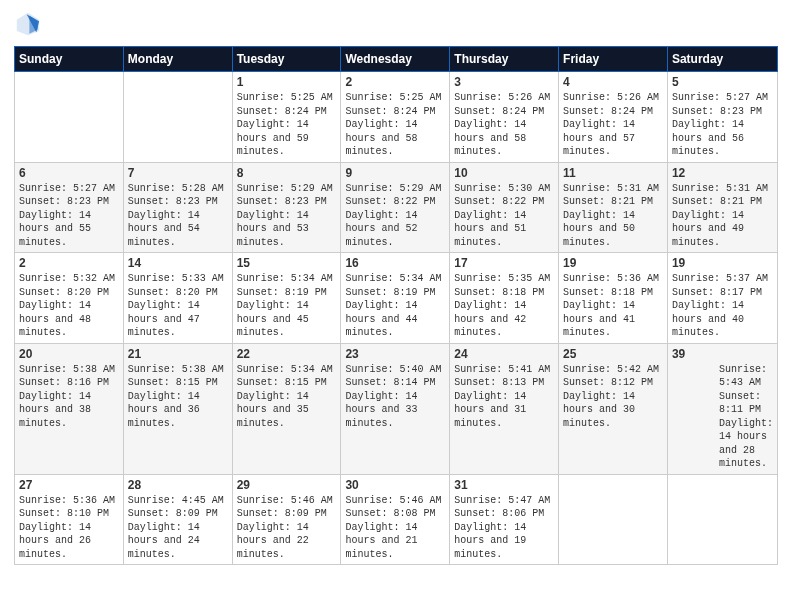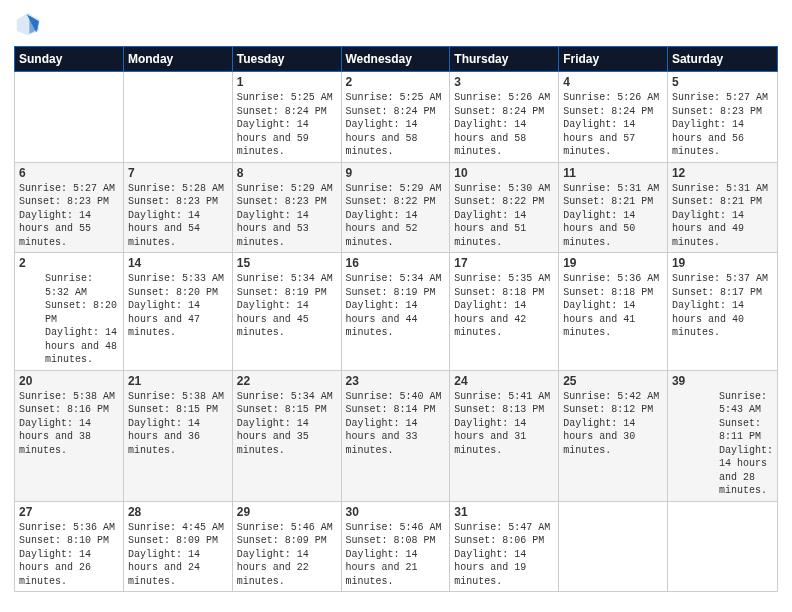--- a/index.html
+++ b/index.html
@@ -203,21 +203,21 @@
           <td>
             <span class="day-number">12</span>
             <div class="day-info" style="white-space: pre-line;">Sunrise: 5:31 AM
 Sunset: 8:21 PM
 Daylight: 14 hours and 49 minutes.</div>
           </td>
         </tr>
         <tr>
           <td>
             <span class="day-number">2</span>
-            <div class="day-info" style="white-space: pre-line; margin-left: 26px;">Sunrise: 5:32 AM
+            <div class="day-info" style="white-space: pre-line;">Sunrise: 5:32 AM
 Sunset: 8:20 PM
 Daylight: 14 hours and 48 minutes.</div>
           </td>
           <td>
             <span class="day-number">14</span>
             <div class="day-info" style="white-space: pre-line;">Sunrise: 5:33 AM
 Sunset: 8:20 PM
 Daylight: 14 hours and 47 minutes.</div>
           </td>
           <td>

